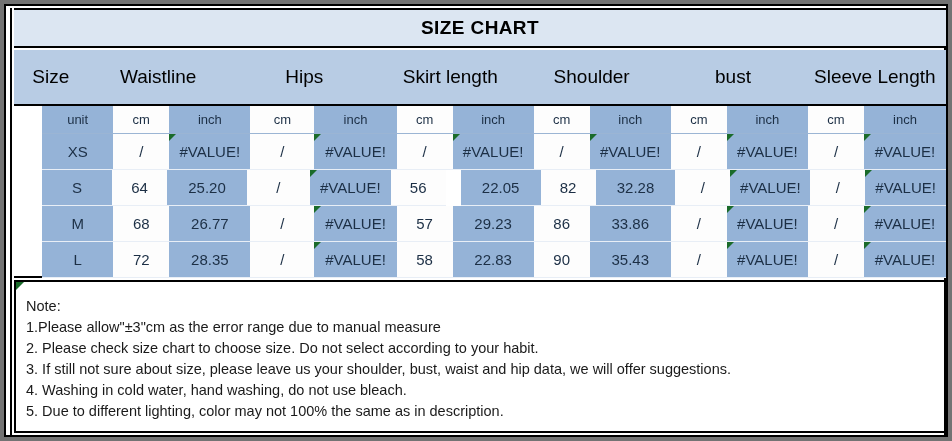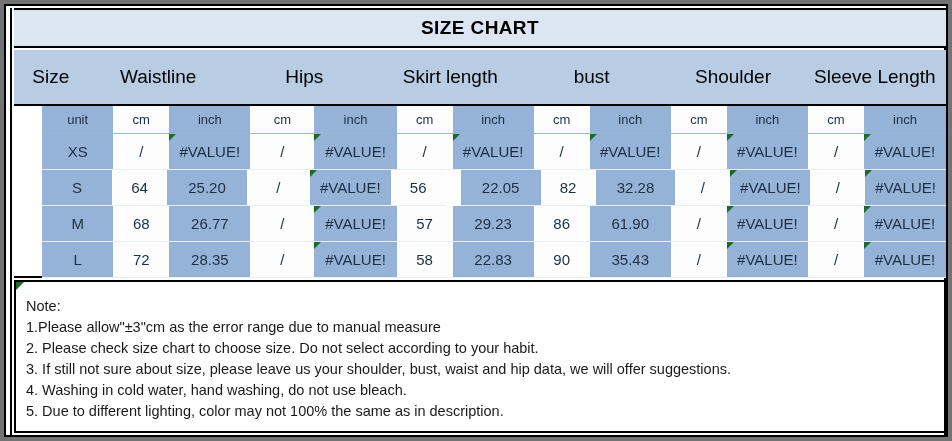--- a/index.html
+++ b/index.html
@@ -168,22 +168,22 @@
 
       <div class="title-band">
         <span class="title-text">SIZE CHART</span>
       </div>
 
       <div class="header-band" id="header-band">
           <div class="hcell" style="width: 79px;">Size</div>
           <div class="hcell" style="width: 152px;">Waistline</div>
           <div class="hcell" style="width: 162px;">Hips</div>
           <div class="hcell" style="width: 152px;">Skirt length</div>
+          <div class="hcell" style="width: 152px;">Shoulder</div>
           <div class="hcell" style="width: 152px;">bust</div>
-          <div class="hcell" style="width: 152px;">Shoulder</div>
           <div class="hcell" style="width: 153px;">Sleeve Length</div>
         </div>
 
       <div class="grid" id="grid">
           <div class="row row-unit">
             <div class="cell unit size-col" style="width: 79px;">unit</div>
             <div class="cell unit cm-col" style="width: 62px;">cm</div>
             <div class="cell unit inch-col" style="width: 90px;">inch</div>
             <div class="cell unit cm-col" style="width: 71px;">cm</div>
             <div class="cell unit inch-col" style="width: 91px;">inch</div>
@@ -301,21 +301,21 @@
             <div class="cell cm-col" style="width: 62px;">
               <span>57</span>
             </div>
             <div class="cell inch-col" style="width: 90px;">
               <span>29.23</span>
             </div>
             <div class="cell cm-col" style="width: 62px;">
               <span>86</span>
             </div>
             <div class="cell inch-col" style="width: 90px;">
-              <span>61.90</span>
+              <span>33.86</span>
             </div>
             <div class="cell cm-col" style="width: 62px;">
               <span>/</span>
             </div>
             <div class="cell inch-col" style="width: 90px;">
               <span class="err-marker"></span>
               <span>#VALUE!</span>
             </div>
             <div class="cell cm-col" style="width: 62px;">
               <span>/</span>

